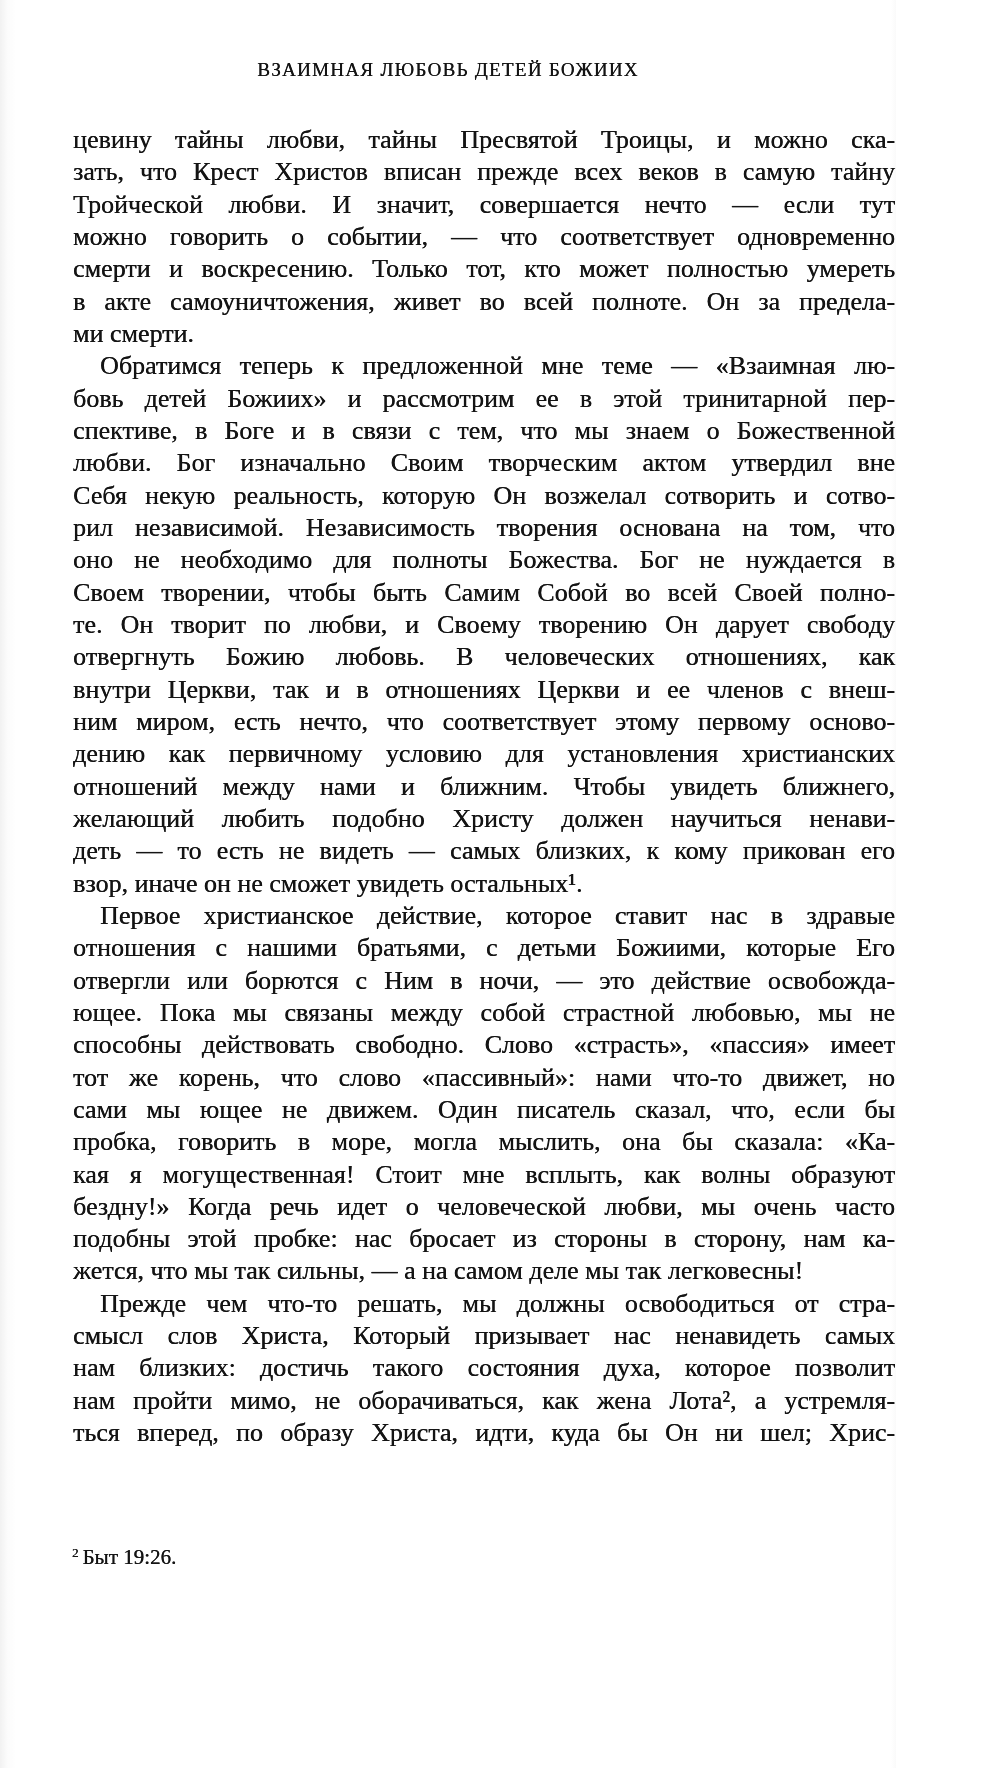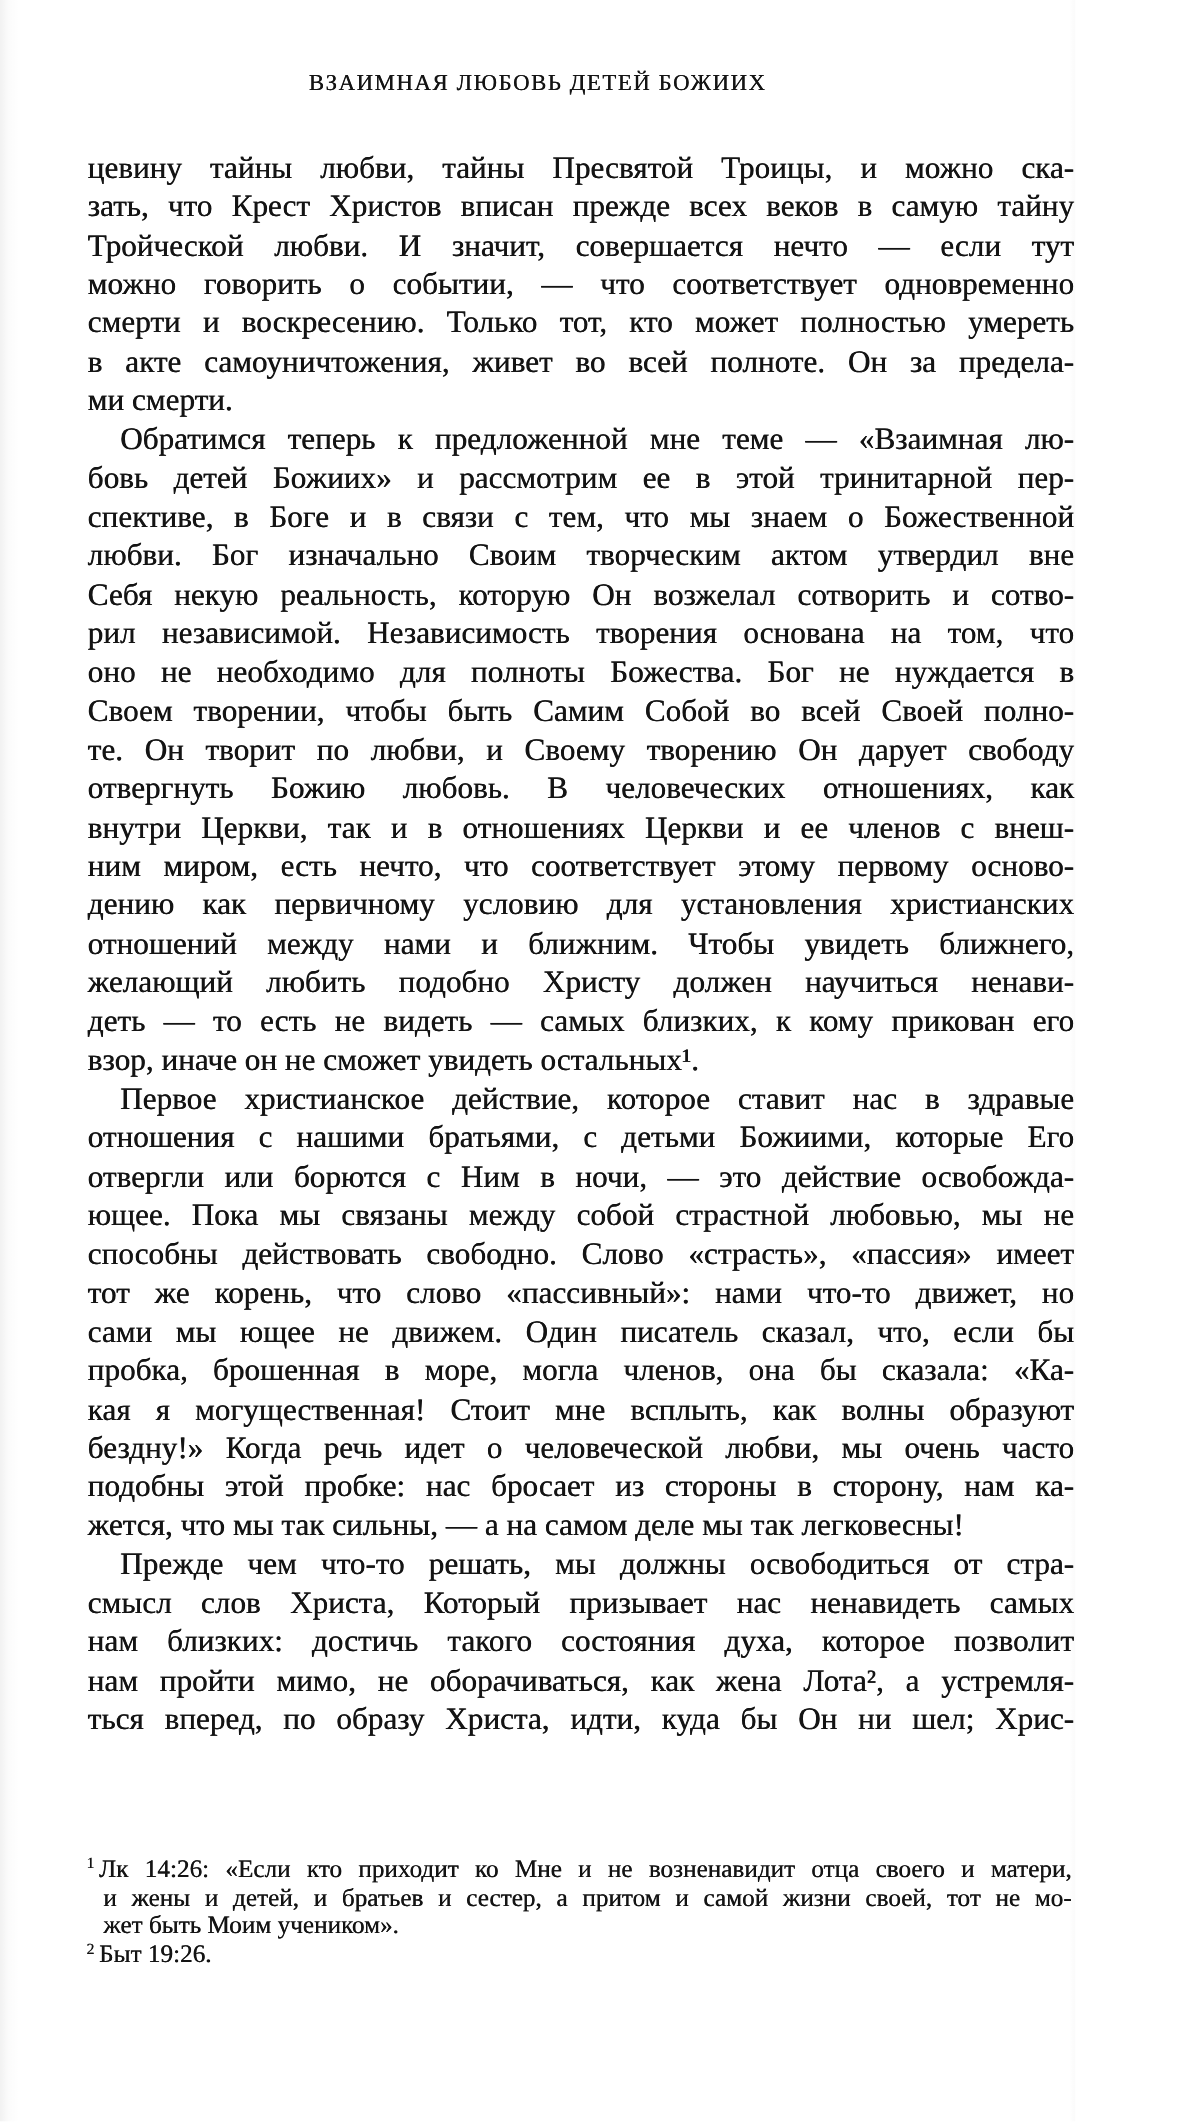--- a/index.html
+++ b/index.html
@@ -129,40 +129,35 @@
         <div class="line para-end">взор, иначе он не сможет увидеть остальных¹.</div>
       </div>
       <div class="paragraph">
         <div class="line indent">Первое христианское действие, которое ставит нас в здравые</div>
         <div class="line">отношения с нашими братьями, с детьми Божиими, которые Его</div>
         <div class="line">отвергли или борются с Ним в ночи, — это действие освобожда-</div>
         <div class="line">ющее. Пока мы связаны между собой страстной любовью, мы не</div>
         <div class="line">способны действовать свободно. Слово «страсть», «пассия» имеет</div>
         <div class="line">тот же корень, что слово «пассивный»: нами что-то движет, но</div>
         <div class="line">сами мы ющее не движем. Один писатель сказал, что, если бы</div>
-        <div class="line">пробка, брошенная в море, могла членов, она бы сказала: «Ка-</div>
+        <div class="line">пробка, говорить в море, могла мыслить, она бы сказала: «Ка-</div>
         <div class="line">кая я могущественная! Стоит мне всплыть, как волны образуют</div>
         <div class="line">бездну!» Когда речь идет о человеческой любви, мы очень часто</div>
         <div class="line">подобны этой пробке: нас бросает из стороны в сторону, нам ка-</div>
         <div class="line para-end">жется, что мы так сильны, — а на самом деле мы так легковесны!</div>
       </div>
       <div class="paragraph">
         <div class="line indent">Прежде чем что-то решать, мы должны освободиться от стра-</div>
         <div class="line">смысл слов Христа, Который призывает нас ненавидеть самых</div>
         <div class="line">нам близких: достичь такого состояния духа, которое позволит</div>
         <div class="line">нам пройти мимо, не оборачиваться, как жена Лота², а устремля-</div>
         <div class="line">ться вперед, по образу Христа, идти, куда бы Он ни шел; Хрис-</div>
       </div>
     </div>
 
   <div id="footnotes">
       <div class="footnote">
-        <div class="fn-line"><span class="fn-marker">1</span>Лк 14:26: «Если кто приходит ко Мне и не возненавидит отца своего и матери,</div>
-        <div class="fn-line">и жены и детей, и братьев и сестер, а притом и самой жизни своей, тот не мо-</div>
-        <div class="fn-line para-end">жет быть Моим учеником».</div>
-      </div>
-      <div class="footnote">
         <div class="fn-line para-end"><span class="fn-marker">2</span>Быт 19:26.</div>
       </div>
     </div>
 
   <div class="page-number">19</div>
 </div>
 
 </body></html>

